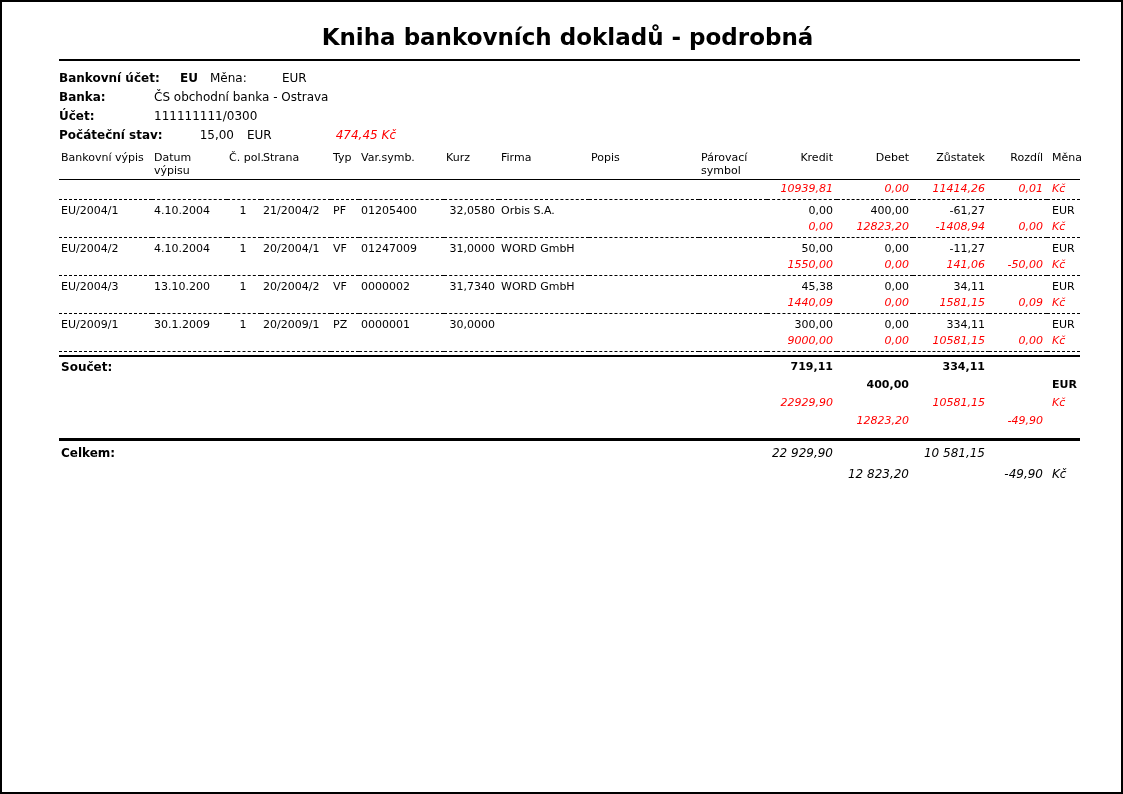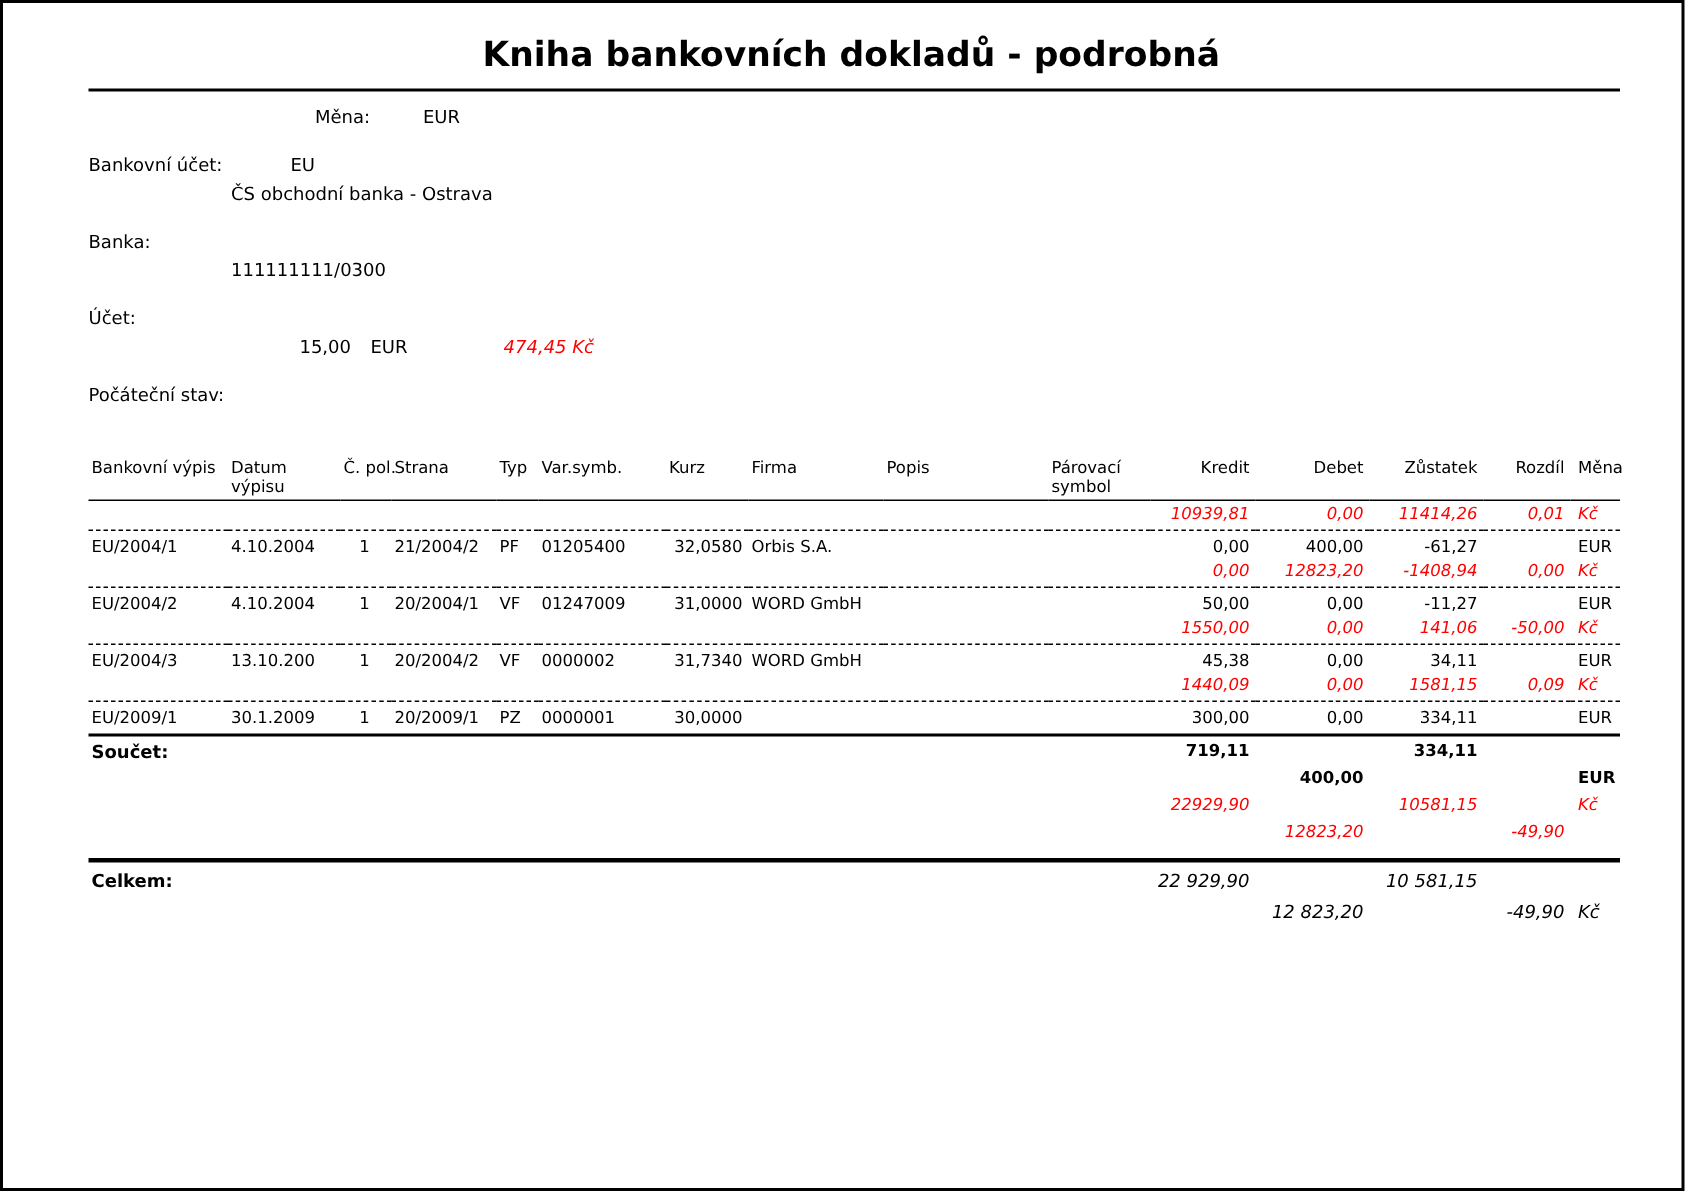--- a/index.html
+++ b/index.html
@@ -19,30 +19,30 @@
   .dt { white-space:pre; }
   .page-no { text-align:right; }
 
   
   .title { margin-top:22px; text-align:center; font-size:23px; font-weight:bold; }
   .title-rule { margin-top:9px; height:2px; background:#000; width:1021px; }
 
   
   .acct { margin-top:8px; font-size:12px; }
   .acct-row { display:flex; line-height:19px; }
-  .lbl { font-weight:normal;margin-top:32px; }
-  .w121 { width:121px; } .w95 { width:95px; } .w30 { width:30px;text-align:right; } .w72 { width:72px; }
+  .lbl { font-weight:bold; }
+  .w121 { width:121px; } .w95 { width:95px; } .w30 { width:30px; } .w72 { width:72px; }
   .amt { width:54px; text-align:right; }
   .cur { margin-left:13px; }
   .red { color:#ff0000; }
   .ital { font-style:italic; }
   .init-czk { margin-left:64px; }
 
   
-  table.report { margin-top:30px; width:1021px; table-layout:fixed; border-collapse:collapse; font-size:11px; }
+  table.report { margin-top:4px; width:1021px; table-layout:fixed; border-collapse:collapse; font-size:11px; }
   th { font-weight:normal; text-align:left; vertical-align:top; padding:2px 4px 2px 2px; border-bottom:1px solid #000; }
   th .h1, th .h2 { line-height:13px; white-space:nowrap; }
   th.num, td.num { text-align:right; }
   th.mena, td.mena { text-align:left; padding-left:5px; }
   td { padding:2px 4px 1px 2px; vertical-align:top; line-height:13px; overflow:visible; }
   tr.r-main td { padding-top:4px; }
   tr.r-czk td { color:#ff0000; font-style:italic; padding-bottom:4px; border-bottom:1px dashed #000; }
   td.ctr { text-align:center; }
 
   
@@ -267,20 +267,28 @@
     <td class="num">30,0000</td>
     <td></td>
     <td></td>
     <td></td>
     <td class="num">300,00</td>
     <td class="num">0,00</td>
     <td class="num">334,11</td>
     <td class="num"></td>
     <td class="mena">EUR</td>
   </tr>
+  <tr class="r-czk">
+    <td colspan="10"></td>
+    <td class="num">9000,00</td>
+    <td class="num">0,00</td>
+    <td class="num">10581,15</td>
+    <td class="num">0,00</td>
+    <td class="mena">Kč</td>
+  </tr>
 </tbody>
     <tbody id="summary-body">
       <tr class="sep-row">
         <td colspan="15" class="sep-solid-pad">
             <div class="rule-2"></div>
           </td>
       </tr>
       <tr class="sum-r">
         <td colspan="10" class="sum-label">Součet:</td>
         <td class="num b">719,11</td>

